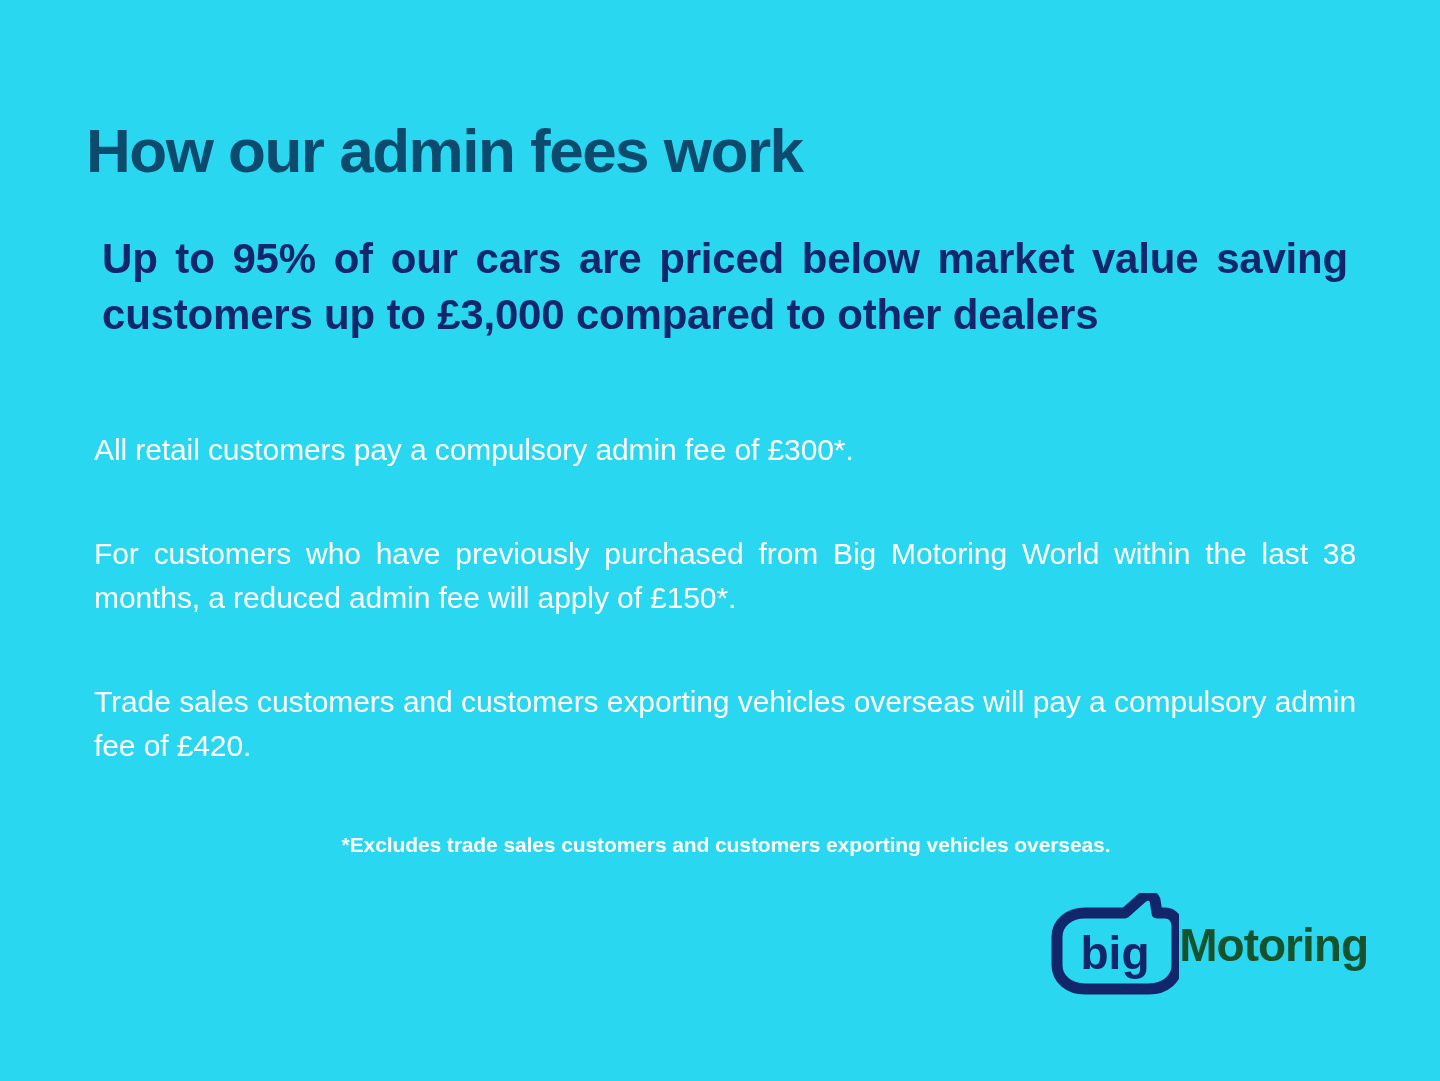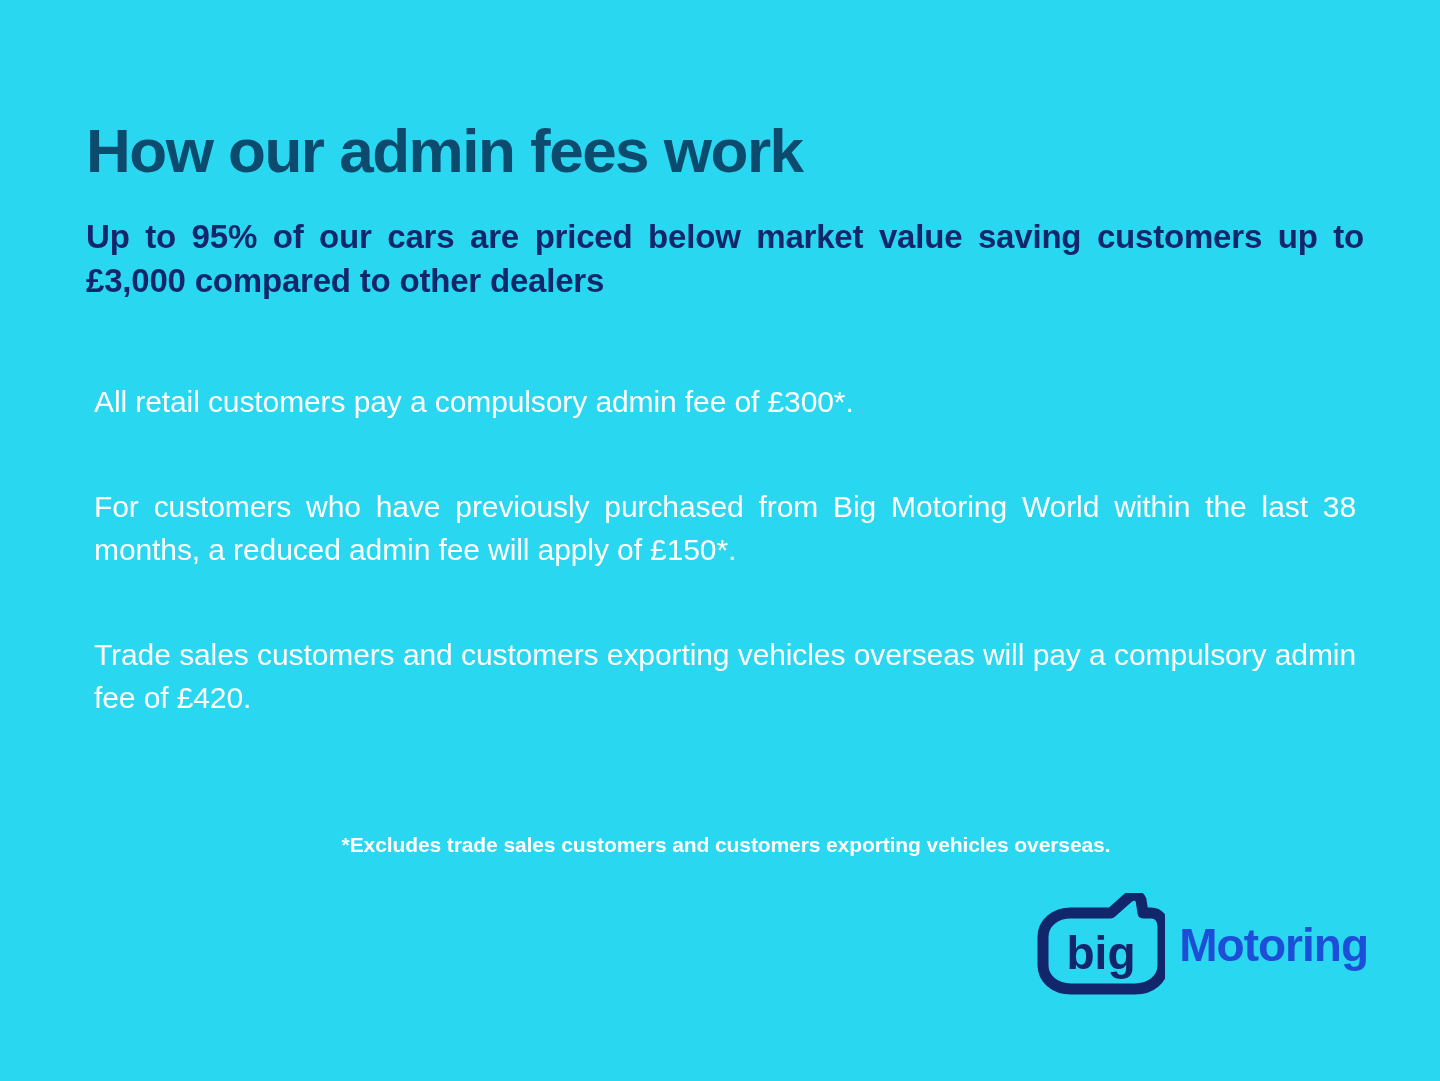--- a/index.html
+++ b/index.html
@@ -30,25 +30,25 @@
   .title {
     font-size: 62px;
     font-weight: bold;
     color: #0c4a6e;
     letter-spacing: -1.5px;
     margin: 0;
     padding-top: 118px;
     line-height: 1.05;
   }
   .subtitle {
-    font-size: 33px;
+    font-size: 42px;
     font-weight: bold;
     color: #12276b;
     line-height: 1.32;
-    margin: 0;
+    margin: 16px;
     padding-top: 32px;
     text-align: justify;
     letter-spacing: -0.2px;
   }
   .body-block {
     font-size: 30px;
     color: #ffffff;
     line-height: 1.45;
     text-align: justify;
     margin: 8px;
@@ -67,29 +67,28 @@
     font-size: 21px;
     font-weight: bold;
     letter-spacing: -0.1px;
   }
   .logo {
     position: absolute;
     right: 72px;
     top: 893px;
     display: flex;
     align-items: center;
-    gap: 14px;
   }
   .logo-mark {
     position: relative;
     width: 132px;
     height: 104px;
   }
   .logo-text {
-    color: #1d4ed8;
+    color: #14532d;
     font-weight: bold;
     line-height: 0.96;
     font-size: 46px;
     letter-spacing: -1px;
   }
   .logo-text .line2 {
     display: block;
     white-space: nowrap;
   }
   .logo-text .tld {

